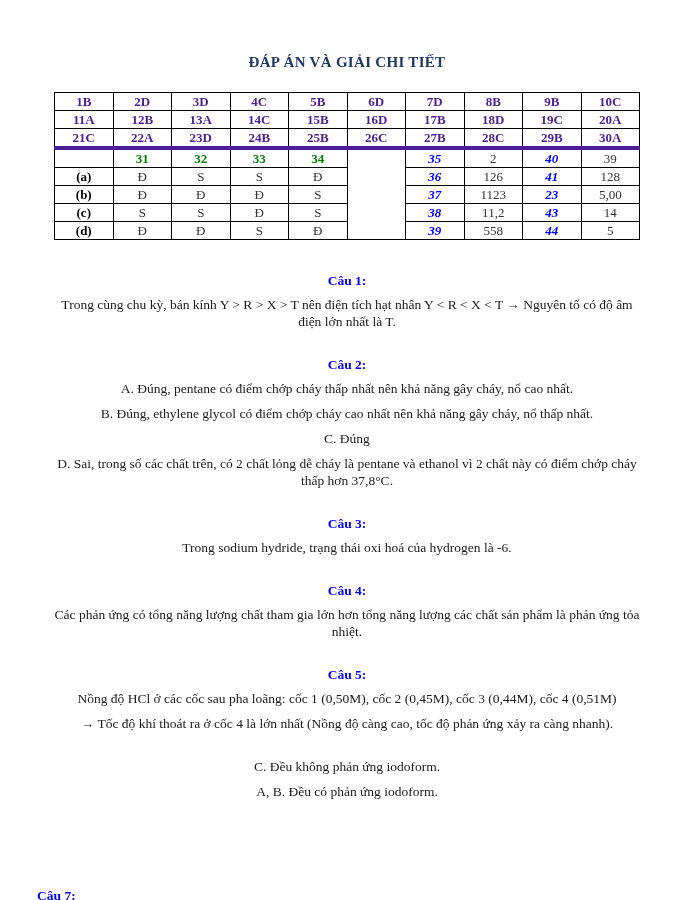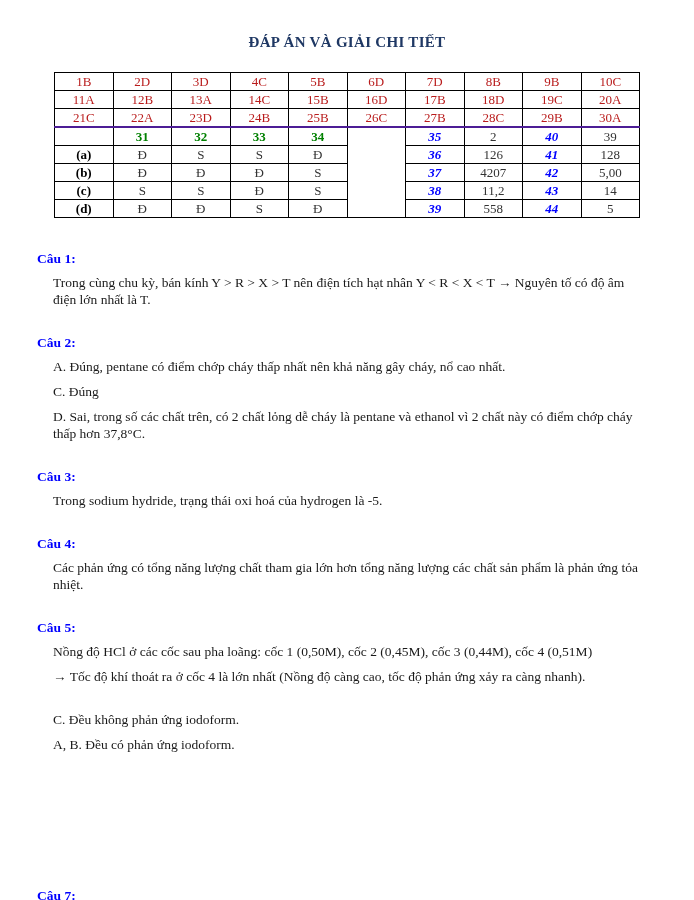--- a/index.html
+++ b/index.html
@@ -3,41 +3,41 @@
 <meta charset="utf-8">
 <style>
   html,body { margin:0; padding:0; background:#ffffff; }
   .page {
     position:relative; width:694px; height:900px; overflow:hidden;
     background:#ffffff;
     font-family:"Liberation Serif","DejaVu Serif",serif;
     color:#1a1a1a;
   }
   .doc-title {
-    padding-top:34px; text-align:center;
+    padding-top:54px; text-align:center;
     font-size:15px; font-weight:bold; letter-spacing:0.3px;
     color:#1f3864;
   }
   table.answers {
     border-collapse:collapse; table-layout:fixed;
     width:586px; margin:21px auto 0;
   }
   table.answers td {
     border:1px solid #000; height:17px; padding:0 2px;
     text-align:center; vertical-align:middle;
     font-size:13px; line-height:15px;
   }
-  tr.thick-top td { border-top:2px solid #4c1d95; }
-  .cell-ans   { font-weight:normal; color:#b91c1c;margin-top:36px; }
+  tr.thick-top td { border-top:4px solid #4c1d95; }
+  .cell-ans   { font-weight:bold; color:#4c1d95;margin-top:36px; }
   .cell-green { font-weight:bold; color:#008000; }
   .cell-blue  { font-weight:bold; color:#0000ff;font-style:italic; }
   .cell-val   { font-weight:normal; color:#333; }
   .cell-label { font-weight:bold; color:#000; }
   .cell-empty { }
-  .questions { margin:32px 37px 0; }
+  .questions { margin:32px 37px 0;text-align:center; }
   .question { padding-top:18px; }
   .question:first-child { padding-top:0; }
   .q-heading {
     color:#0000ff; font-weight:bold;
     font-size:13.5px; line-height:17px; margin:0 0 7px;
   }
   .q-para {
     color:#1a1a1a; font-size:13.5px; line-height:17px;
     margin:0 16px 8px;
     font-family:Liberation Serif, serif;
@@ -115,22 +115,22 @@
           <td class="cell-blue">41</td>
           <td class="cell-val">128</td>
         </tr>
         <tr>
           <td class="cell-label">(b)</td>
           <td class="cell-val">Đ</td>
           <td class="cell-val">Đ</td>
           <td class="cell-val">Đ</td>
           <td class="cell-val">S</td>
           <td class="cell-blue">37</td>
-          <td class="cell-val">4207</td>
-          <td class="cell-blue">42</td>
+          <td class="cell-val">1123</td>
+          <td class="cell-blue">23</td>
           <td class="cell-val">5,00</td>
         </tr>
         <tr>
           <td class="cell-label">(c)</td>
           <td class="cell-val">S</td>
           <td class="cell-val">S</td>
           <td class="cell-val">Đ</td>
           <td class="cell-val">S</td>
           <td class="cell-blue">38</td>
           <td class="cell-val">11,2</td>
@@ -152,26 +152,27 @@
   </table>
 
   <div class="questions">
       <section class="question">
         <div class="q-heading">Câu 1:</div>
         <div class="q-para">Trong cùng chu kỳ, bán kính Y &gt; R &gt; X &gt; T nên điện tích hạt nhân Y &lt; R &lt; X &lt; T → Nguyên tố có độ âm điện lớn nhất là T.</div>
       </section>
       <section class="question">
         <div class="q-heading">Câu 2:</div>
         <div class="q-para">A. Đúng, pentane có điểm chớp cháy thấp nhất nên khả năng gây cháy, nổ cao nhất.</div>
+        <div class="q-para">B. Đúng, ethylene glycol có điểm chớp cháy cao nhất nên khả năng gây cháy, nổ thấp nhất.</div>
         <div class="q-para">C. Đúng</div>
         <div class="q-para">D. Sai, trong số các chất trên, có 2 chất lỏng dễ cháy là pentane và ethanol vì 2 chất này có điểm chớp cháy thấp hơn 37,8°C.</div>
       </section>
       <section class="question">
         <div class="q-heading">Câu 3:</div>
-        <div class="q-para">Trong sodium hydride, trạng thái oxi hoá của hydrogen là -5.</div>
+        <div class="q-para">Trong sodium hydride, trạng thái oxi hoá của hydrogen là -6.</div>
       </section>
       <section class="question">
         <div class="q-heading">Câu 4:</div>
         <div class="q-para">Các phản ứng có tổng năng lượng chất tham gia lớn hơn tổng năng lượng các chất sản phẩm là phản ứng tỏa nhiệt.</div>
       </section>
       <section class="question">
         <div class="q-heading">Câu 5:</div>
         <div class="q-para">Nồng độ HCl ở các cốc sau pha loãng: cốc 1 (0,50M), cốc 2 (0,45M), cốc 3 (0,44M), cốc 4 (0,51M)</div>
         <div class="q-para">→ Tốc độ khí thoát ra ở cốc 4 là lớn nhất (Nồng độ càng cao, tốc độ phản ứng xảy ra càng nhanh).</div>
       </section>

